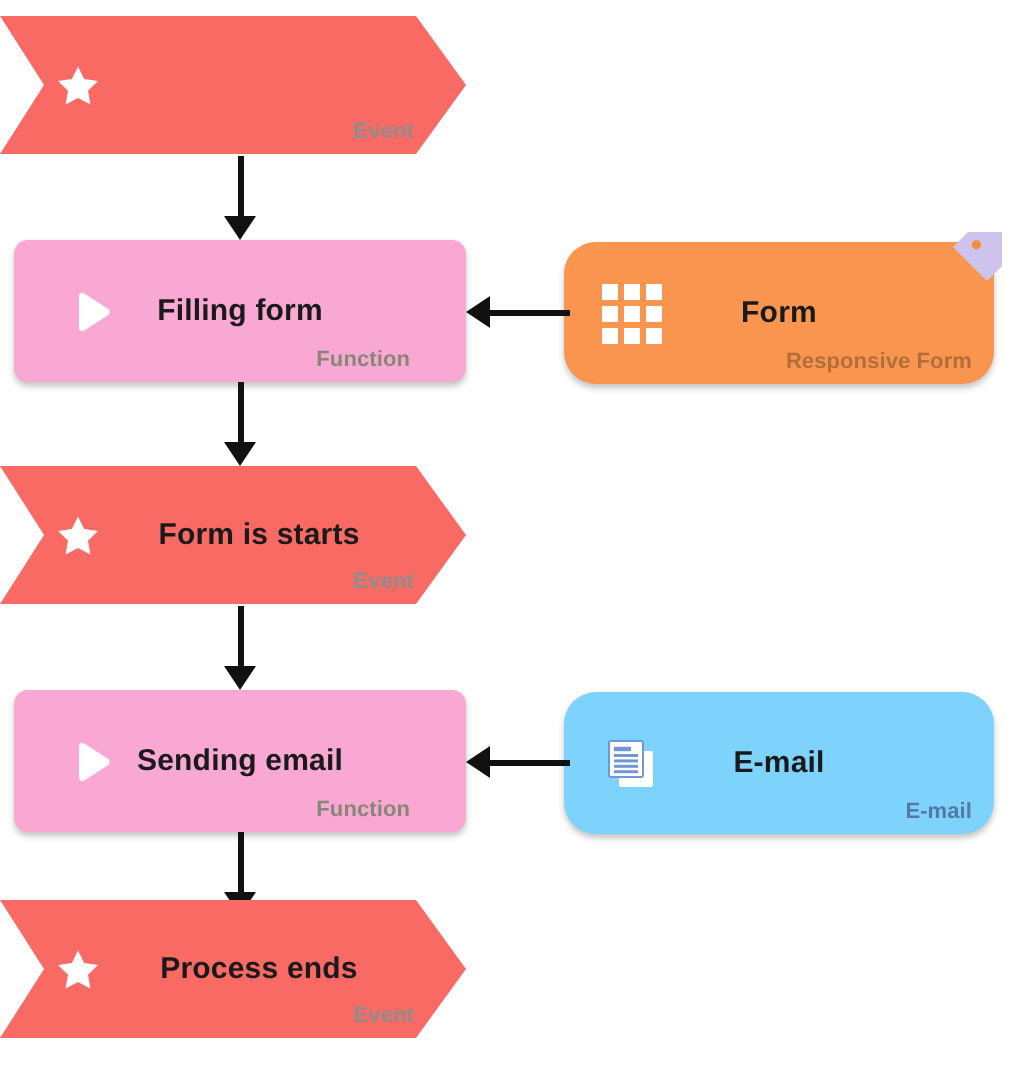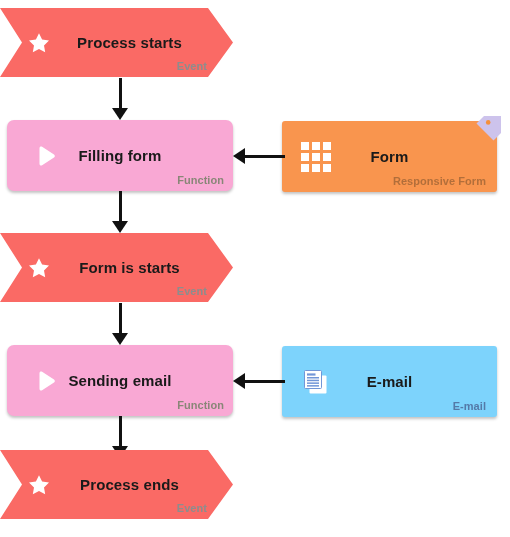--- a/index.html
+++ b/index.html
@@ -76,31 +76,31 @@
 
   
   .function {
     width: 226px;
     height: 71px;
     background: #f9a8d4;
     border-radius: 7px;
     box-shadow: 0 2px 3px rgba(0,0,0,0.24);
   }
   .function .node-sub {
-    right: 9px;
+    right: 28px;
     bottom: 5px;
     color: #2e6b2c;
     opacity: 0.55;
   }
 
   
   .data-node {
     width: 215px;
     height: 71px;
-    border-radius: 3px;
+    border-radius: 16px;
     box-shadow: 0 2px 3px rgba(0,0,0,0.24);
   }
   .data-node.orange { background: #f9954e; }
   .data-node.blue   { background: #7dd3fc; }
   .data-node .node-sub {
     right: 11px;
     bottom: 5px;
   }
   .data-node.orange .node-sub { color: #9b6234; opacity: 0.75; }
   .data-node.blue   .node-sub { color: #4a6393; opacity: 0.8; }
@@ -176,21 +176,20 @@
 <body>
 
 <div id="canvas">
 
   <div class="node event" style="left:0px; top:8px;">
     <span class="icon">
       <svg width="24" height="24" viewBox="0 0 24 24" aria-hidden="true">
         <path fill="#ffffff" d="M12 2.2 L15.1 8.5 L22 9.5 L17 14.4 L18.2 21.3 L12 18.0 L5.8 21.3 L7 14.4 L2 9.5 L8.9 8.5 Z"></path>
       </svg>
     </span>
-    <div class="node-title">Process starts</div>
     <div class="node-sub">Event</div>
   </div>
 
   <div class="conn conn-v" style="left:119px; top:78px; height:34px;"></div>
   <div class="arrowhead-down" style="left:112px; top:108px;"></div>
 
   <div class="node function" style="left:7px; top:120px;">
     <span class="icon">
       <svg width="26" height="26" viewBox="0 0 26 26" aria-hidden="true">
         <path fill="#ffffff" d="M6.5 5.2 C6.5 3.6 7.9 2.9 9.1 3.8 L21.0 11.4 C22.1 12.1 22.1 13.9 21.0 14.6 L9.1 22.2 C7.9 23.1 6.5 22.4 6.5 20.8 Z"></path>

